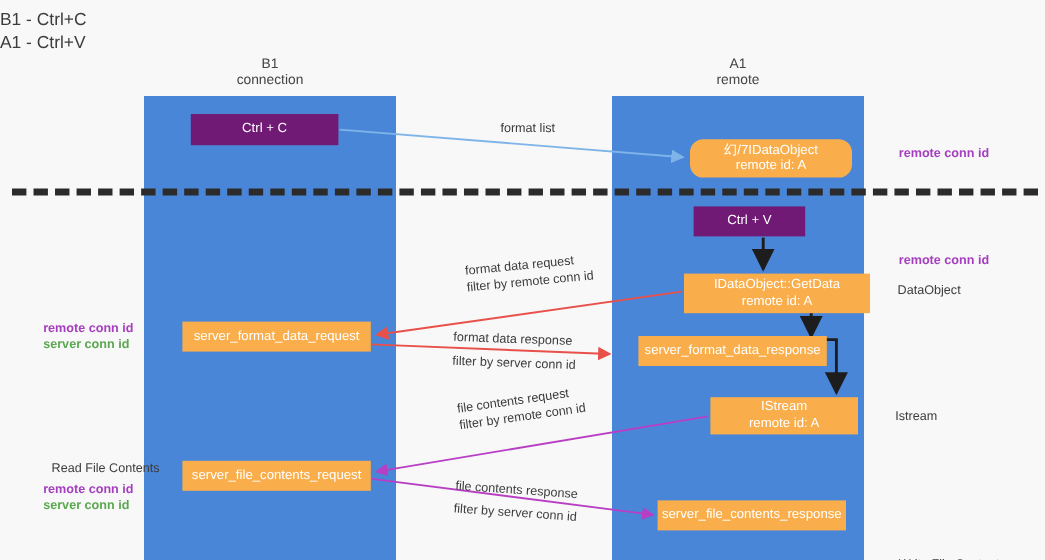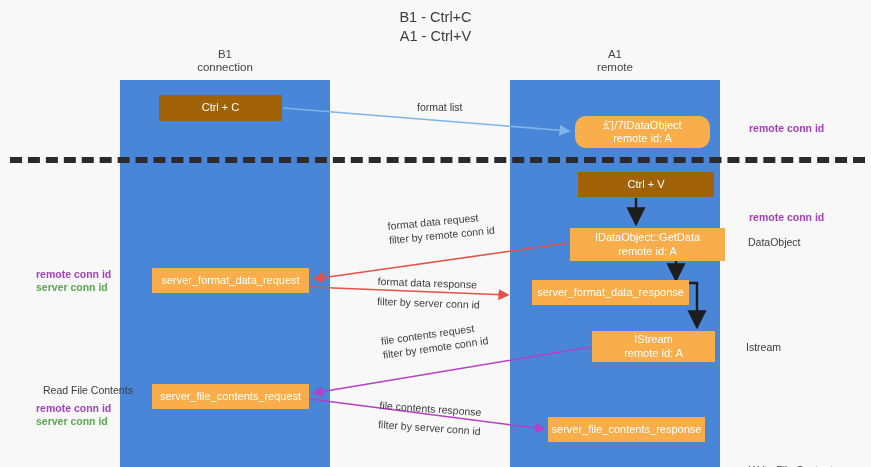--- a/index.html
+++ b/index.html
@@ -41,21 +41,21 @@
   }
   #hdr-b1 { left: 120px; top: 48px; }
   #hdr-a1 { left: 510px; top: 48px; }
 
   
   #title {
     position: absolute;
     left: 0;
     top: 8px;
     width: 871px;
-    text-align: center;
+    text-align: left;
     font-size: 14.5px;
     line-height: 19px;
     color: #3c3c3c;
   }
 
   
   #divider {
     position: absolute;
     left: 10px;
     top: 157px;
@@ -71,27 +71,27 @@
     display: flex;
     flex-direction: column;
     align-items: center;
     justify-content: center;
     color: #ffffff;
     font-size: 11px;
     line-height: 13.5px;
     text-align: center;
     padding: 2px 4px;
   }
-  .node.green { background: #a16207; }
+  .node.green { background: #701a75; }
   .node.orange { background: #f9ae4b; }
   .node .l2 { font-size: 11px; }
 
   #n-ctrlc   { left: 159px; top: 95px;  width: 123px; height: 26px; }
   #n-idoTop  { left: 575px; top: 116px; width: 135px; height: 32px; border-radius: 11px; }
-  #n-ctrlv   { left: 578px; top: 172px; width: 136px; height: 25px; }
+  #n-ctrlv   { left: 578px; top: 172px; width: 93px; height: 25px; }
   #n-getdata { left: 570px; top: 228px; width: 155px; height: 33px; }
   #n-sfdreq  { left: 152px; top: 268px; width: 157px; height: 25px; text-align: right; }
   #n-sfdresp { left: 512px; top: 280px; width: 157px; height: 25px; margin-left: 20px; }
   #n-istream { left: 592px; top: 331px; width: 123px; height: 31px; }
   #n-sfcreq  { left: 152px; top: 384px; width: 157px; height: 25px; }
   #n-sfcresp { left: 548px; top: 417px; width: 157px; height: 25px; }
 
   
   .ann {
     position: absolute;

